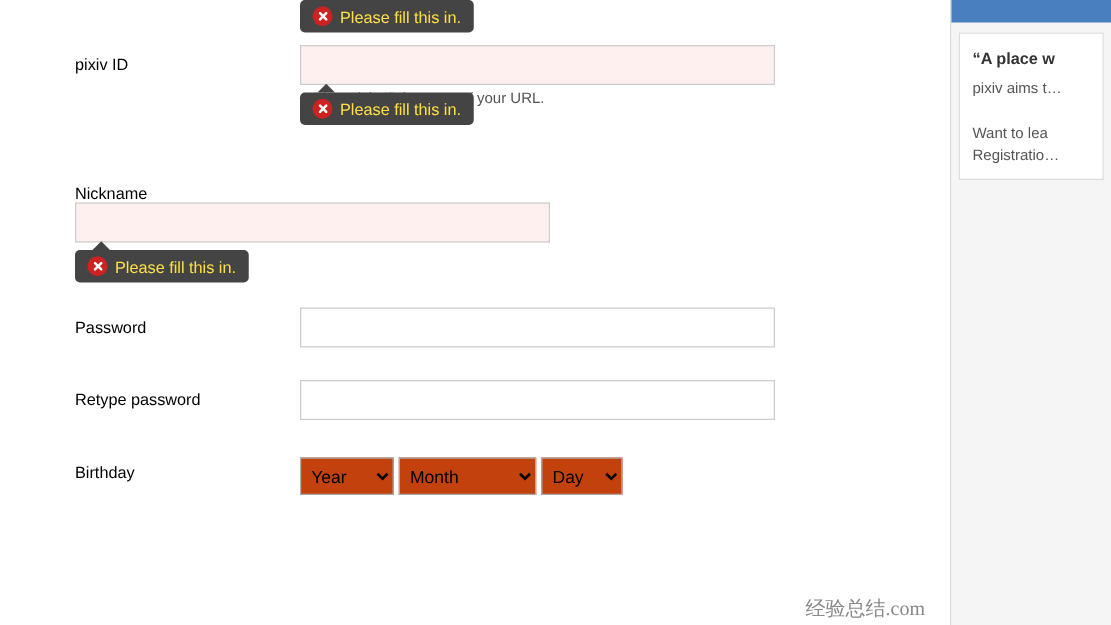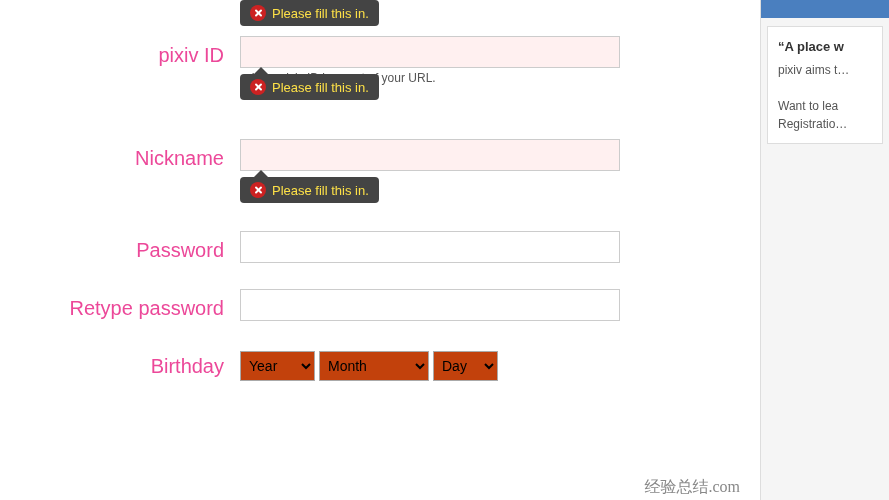--- a/index.html
+++ b/index.html
@@ -28,25 +28,24 @@
     .form-row {
       display: flex;
       align-items: flex-start;
       margin-bottom: 8px;
       position: relative;
       min-height: 40px;
     }
 
     .form-label {
       width: 180px;
-      text-align: right;
       padding-right: 16px;
       padding-top: 8px;
-      font-size: 20px;
-      color: #ec4899;
+      font-size: 13px;
+      color: #000000;
       font-weight: normal;
       flex-shrink: 0;
     }
 
     .form-field-area {
       flex: 1;
       position: relative;
     }
 
     .form-input {
@@ -265,21 +264,21 @@
         <div class="form-field-area">
           <input type="text" class="form-input" style="">
           <div class="hint-text">・Your pixiv ID is a part of your URL.</div>
           <div class="tooltip-error">
             <span class="tooltip-x"></span>
             <span>Please fill this in.</span>
           </div>
         </div>
       </div>
 
-      <div class="form-row" style="margin-bottom: 52px;">
+      <div class="form-row" style="margin-bottom: 52px; flex-direction: column;">
         <div class="form-label">Nickname</div>
         <div class="form-field-area">
           <input type="text" class="form-input" style="">
           <div class="tooltip-error">
             <span class="tooltip-x"></span>
             <span>Please fill this in.</span>
           </div>
         </div>
       </div>
 

